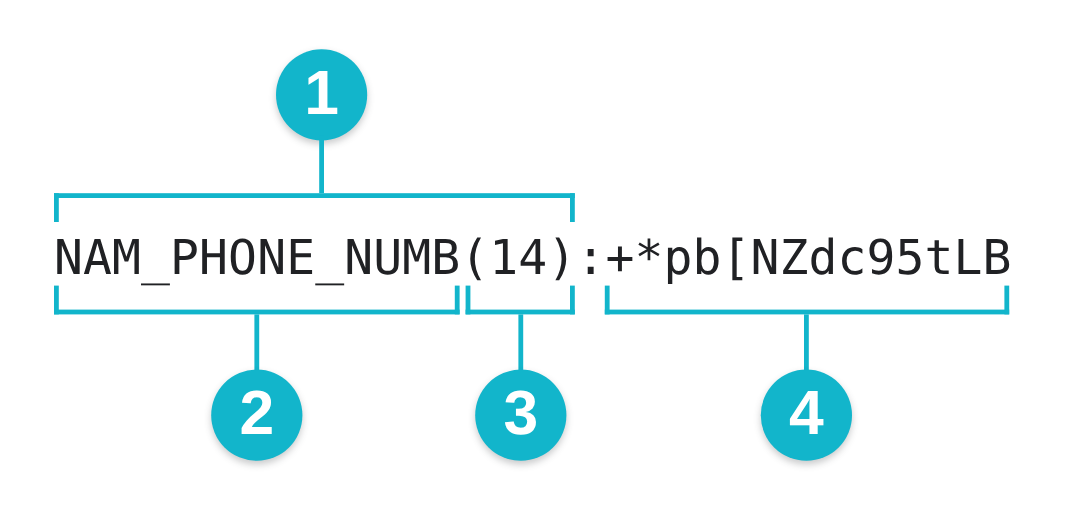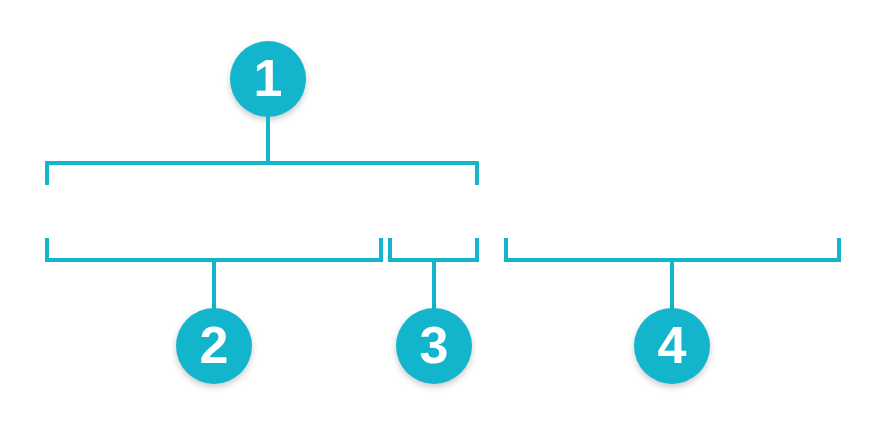--- a/index.html
+++ b/index.html
@@ -88,20 +88,21 @@
 <body>
 
 <div class="stage">
 
   <div class="callout callout-1">
     <span>1</span>
   </div>
   <div class="stem stem-1"></div>
   <div class="bracket bracket-top"></div>
 
+  <div class="code-line"><span>NAM_PHONE_NUMB</span><span>(14)</span><span>:</span><span>+*pb[NZdc95tLB</span></div>
 
   <div class="bracket bracket-bottom bracket-2"></div>
   <div class="stem stem-2"></div>
   <div class="callout callout-2">
     <span>2</span>
   </div>
 
   <div class="bracket bracket-bottom bracket-3"></div>
   <div class="stem stem-3"></div>
   <div class="callout callout-3">

